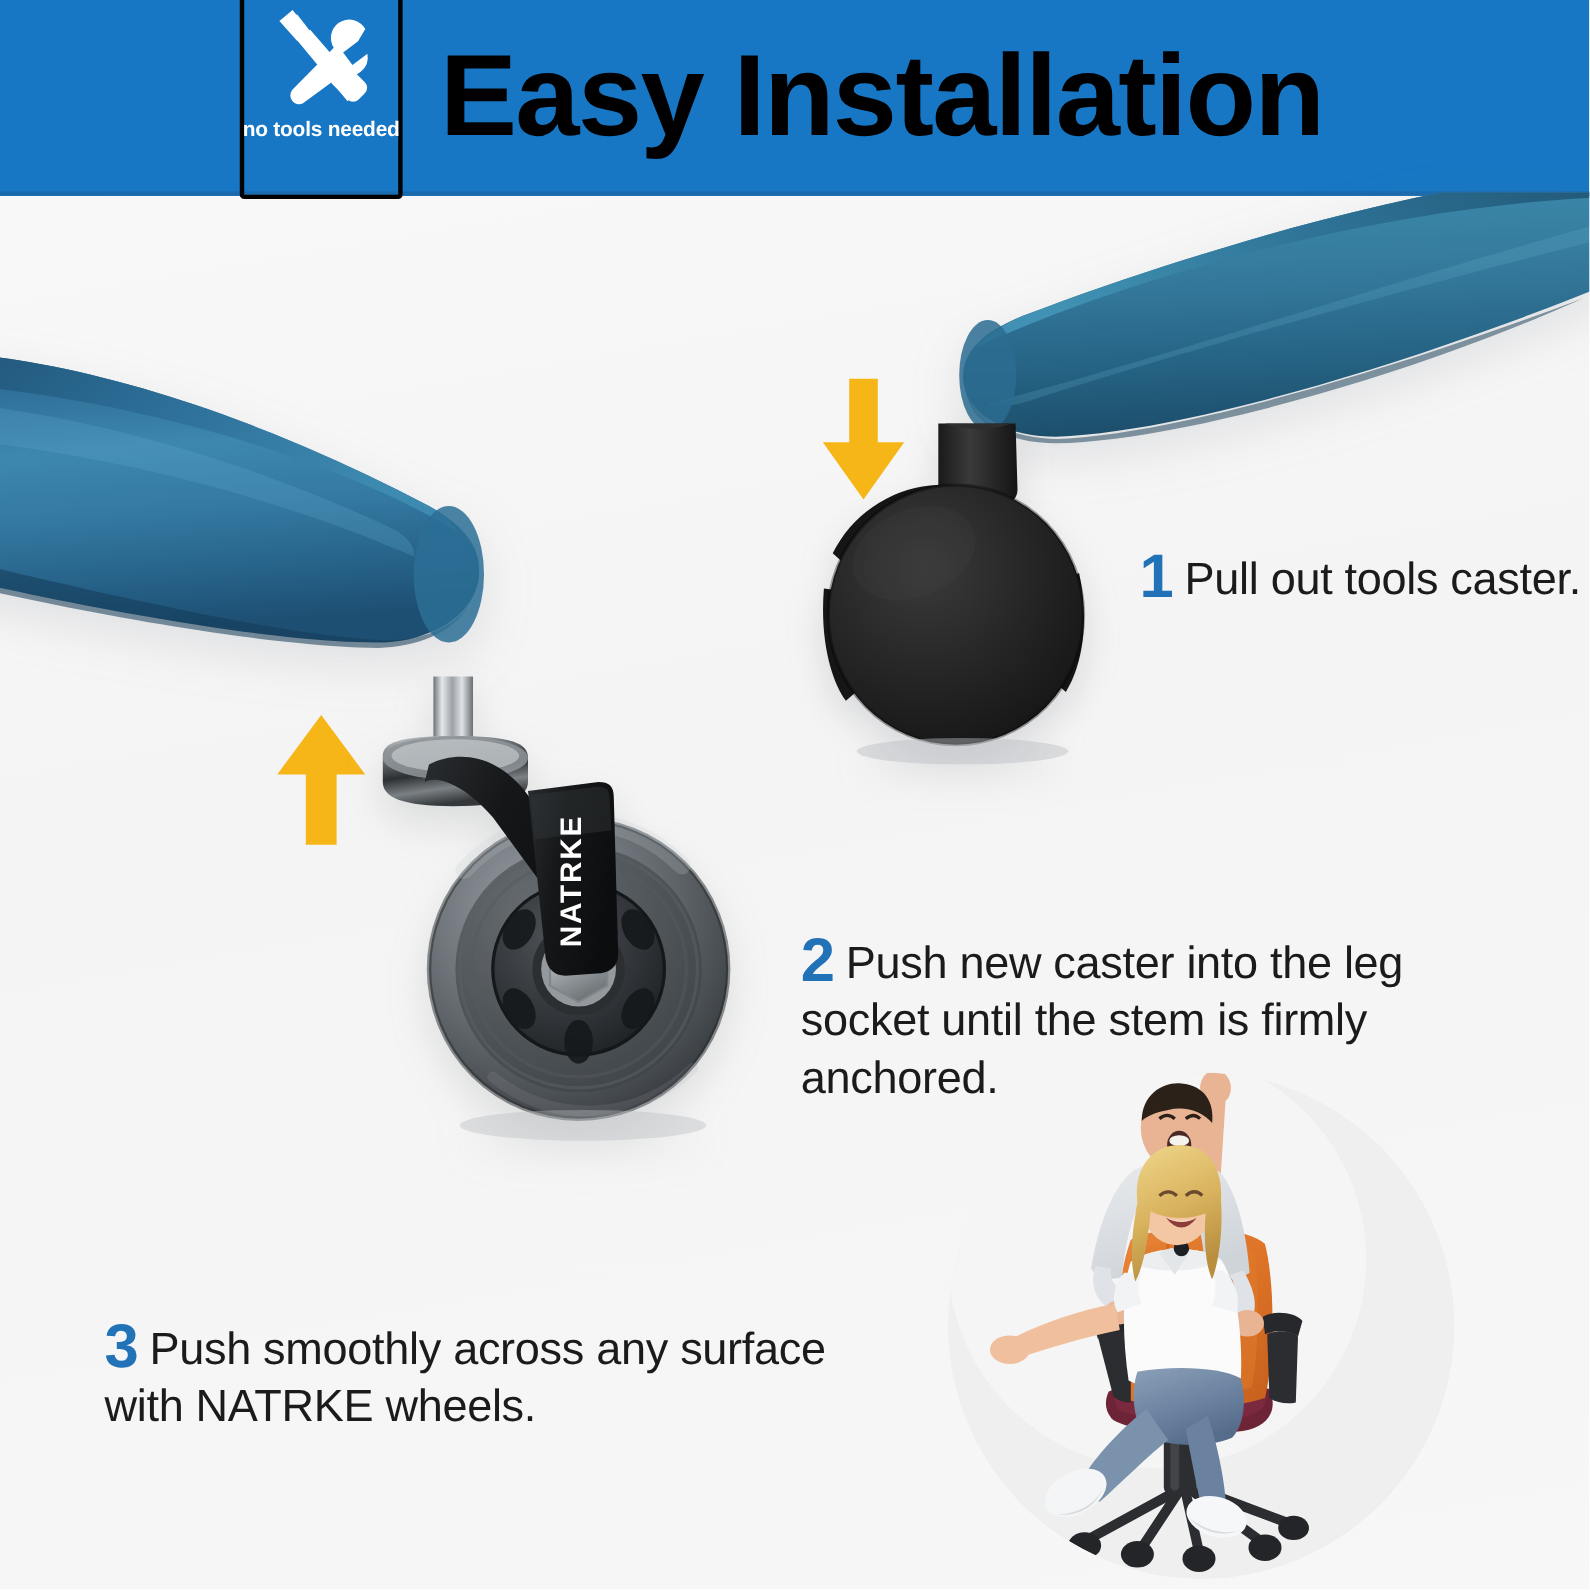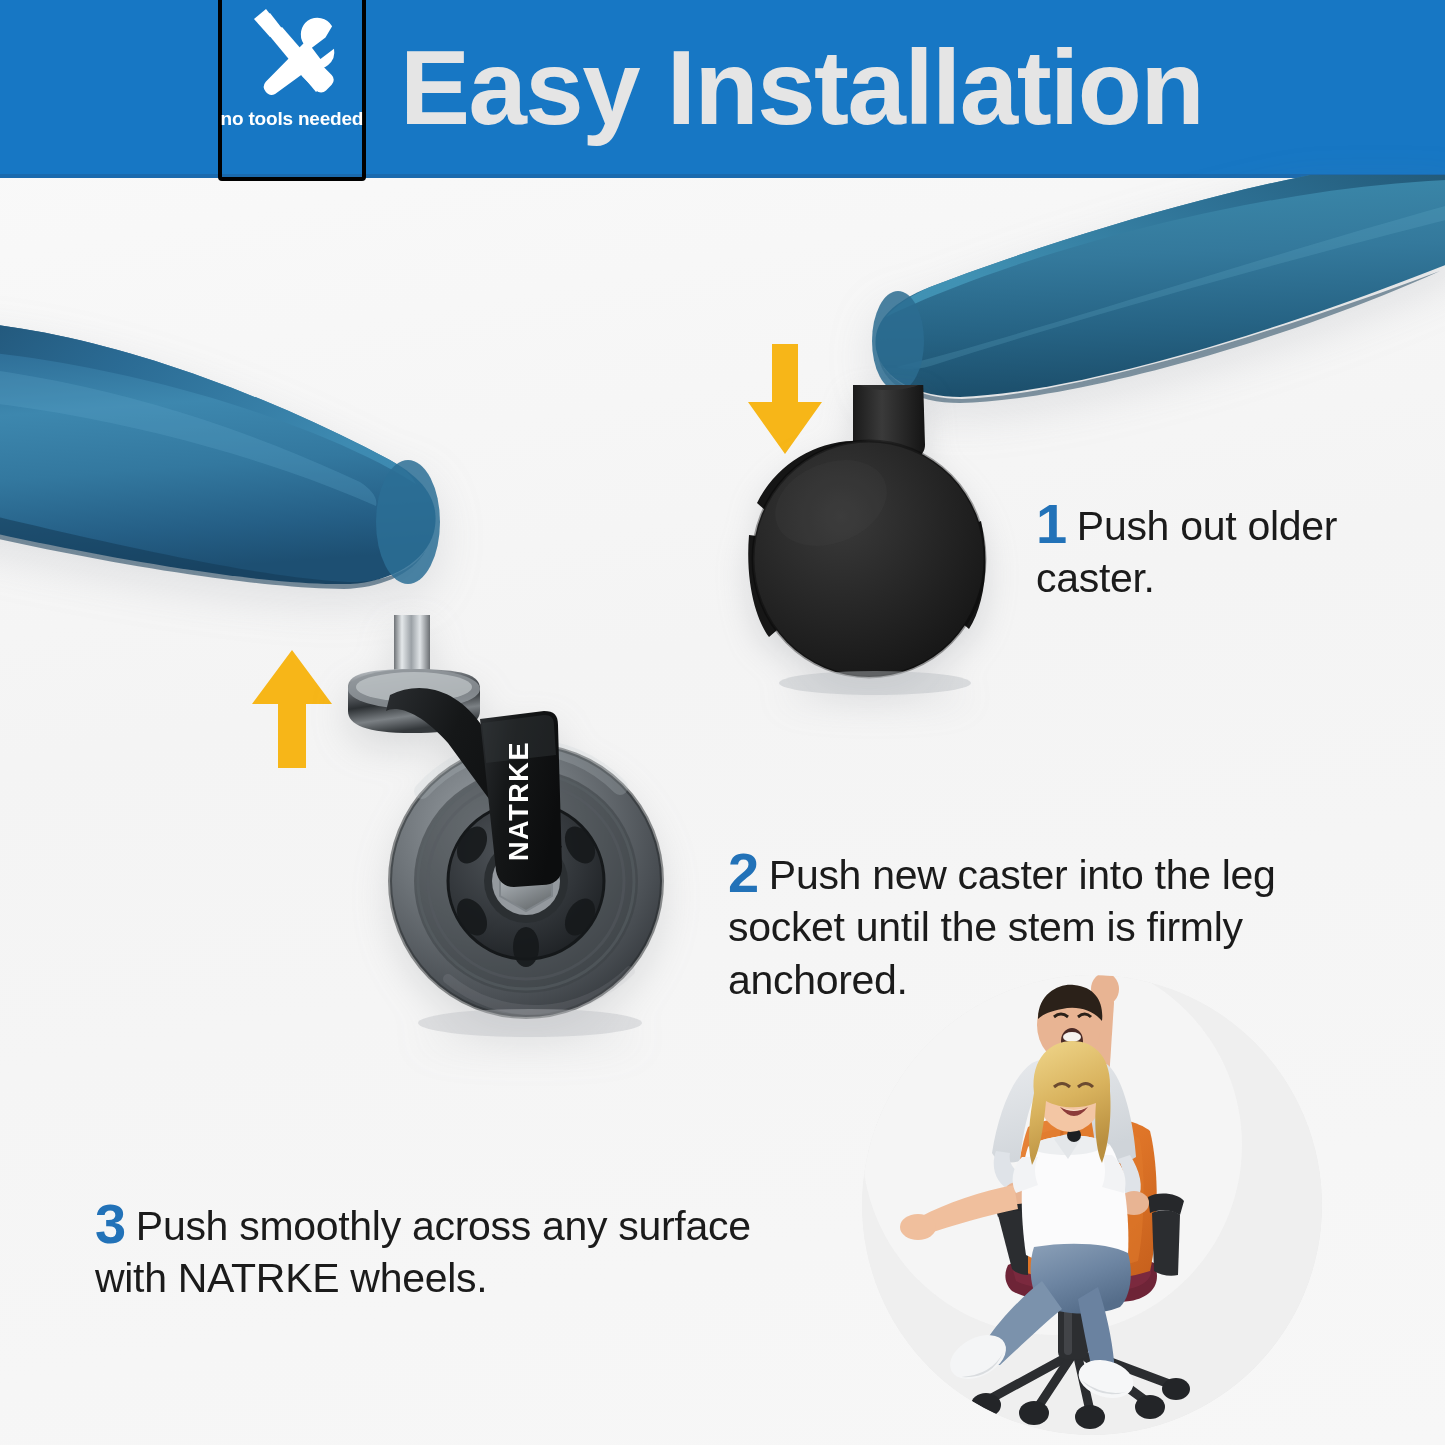--- a/index.html
+++ b/index.html
@@ -51,21 +51,21 @@
   #tools-badge svg { display: block; }
   #tools-badge-label {
     color: #ffffff;
     font-size: 19px;
     font-weight: bold;
     letter-spacing: -0.2px;
     margin-top: 1px;
     white-space: nowrap;
   }
   #header-title {
-    color: #e5e5e5;
+    color: #000000;
     font-size: 105px;
     font-weight: bold;
     letter-spacing: -1.5px;
     line-height: 1;
     white-space: nowrap;
     font-family: "Liberation Sans", sans-serif;
   }
 
   
   .chair-leg {
@@ -389,21 +389,21 @@
                C 174 272, 168 266, 166 256 Z" fill="url(#forkG)"></path>
       <path d="M152 108 L214 100 C 221 100, 224 103, 224 110 L226 140 L156 148 Z" fill="#33373a" opacity="0.45"></path>
 
       <text x="198" y="186" transform="rotate(-90 198 186)" fill="#ffffff" font-family="'Liberation Sans', sans-serif" font-size="27" font-weight="bold" letter-spacing="1.6" text-anchor="middle">NATRKE</text>
 
       <ellipse cx="200" cy="408" rx="112" ry="14" fill="#b9bcc0" opacity="0.40"></ellipse>
     </svg>
   </div>
 
   <div class="step" id="step-1">
-    <span class="step-num">1</span><span>Push out older caster.</span>
+    <span class="step-num">1</span><span>Pull out tools caster.</span>
   </div>
 
   <div class="step" id="step-2">
     <span class="step-num">2</span><span>Push new caster into the leg socket until the stem is firmly anchored.</span>
   </div>
 
   <div class="step" id="step-3">
     <span class="step-num">3</span><span>Push smoothly across any surface with NATRKE wheels.</span>
   </div>
 

